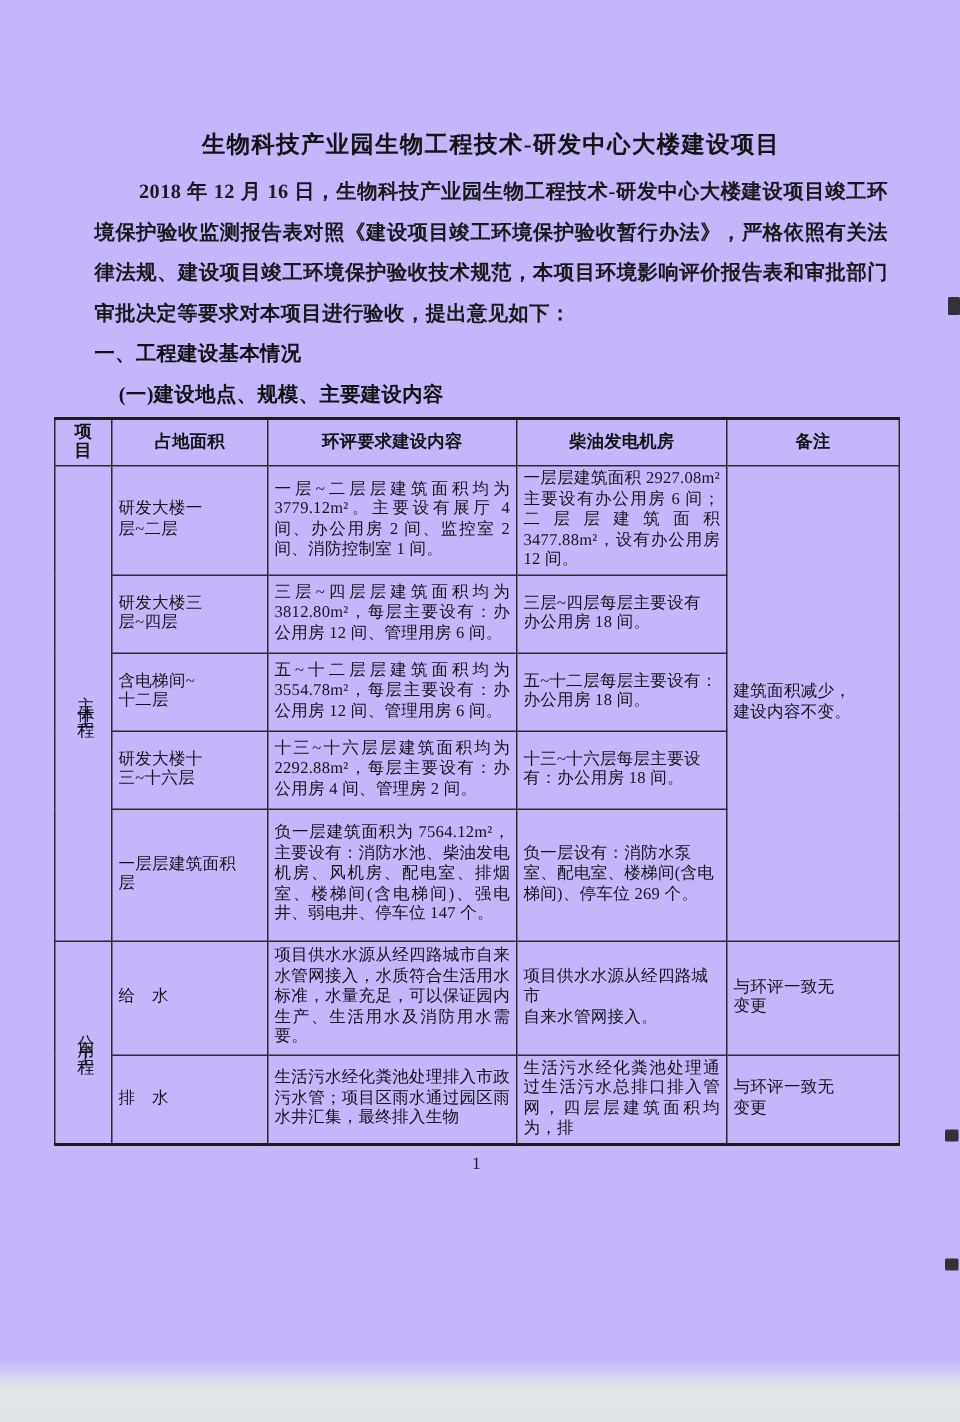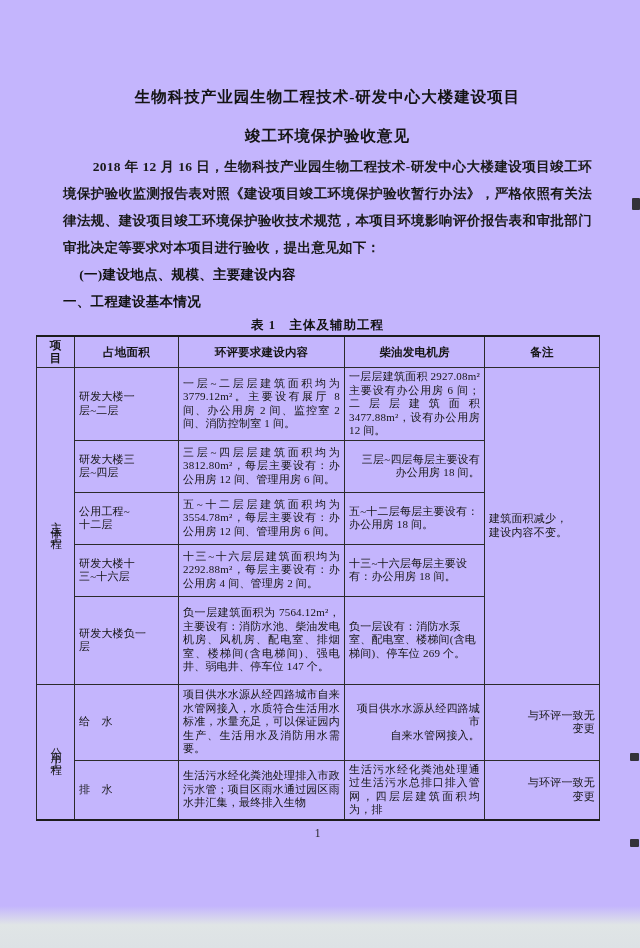--- a/index.html
+++ b/index.html
@@ -36,21 +36,21 @@
     white-space:pre-line;overflow:hidden;
   }
   table.t th{font-weight:bold;font-size:11.5px;text-align:center;line-height:13px;}
   td.c-cat{text-align:center;padding:0;}
   .vert{
     display:inline-block;writing-mode:vertical-lr;text-orientation:upright;
     letter-spacing:6px;font-size:11.5px;
   }
   td.c-name{}
   td.jl{text-align:justify;text-justify:inter-character;}
-  td.ct{text-align:right;}
+  td.ct{text-align:left;}
   td.lf{text-align:left;}
   .pagenum{
     width:563px;margin-left:-27px;text-align:center;
     font-size:11.5px;line-height:14px;margin-top:5px;color:#222;
   }
   .bottom-strip{
     position:absolute;left:0;bottom:0;width:640px;height:42px;
     background:linear-gradient(180deg, rgba(223,228,229,0) 0%, #e0e5e6 45%, #dde2e5 100%);
   }
   .edge-mark{position:absolute;background:#232323;opacity:.9;border-radius:1px;}
@@ -58,29 +58,27 @@
   .em2{left:630px;top:753px;width:9px;height:8px;}
   .em3{left:630px;top:839px;width:9px;height:8px;}
 </style>
 </head>
 <body>
 
 <div class="sheet">
   <div class="doc">
 
     <h1 class="t1">生物科技产业园生物工程技术-研发中心大楼建设项目</h1>
-    <h1 class="t2">竣工环境保护验收意见</h1>
 
     <p class="body ind first">2018 年 12 月 16 日，生物科技产业园生物工程技术-研发中心大楼建设项目竣工环境保护验收监测报告表对照《建设项目竣工环境保护验收暂行办法》，严格依照有关法律法规、建设项目竣工环境保护验收技术规范，本项目环境影响评价报告表和审批部门审批决定等要求对本项目进行验收，提出意见如下：</p>
 
+    <p class="body bold">一、工程建设基本情况</p>
     <p class="body bold sub">(一)建设地点、规模、主要建设内容</p>
-    <p class="body bold">一、工程建设基本情况</p>
 
 
-    <div class="caption">表 1　主体及辅助工程</div>
 
     <table class="t">
       <colgroup>
         <col style="width:38px">
           <col style="width:104px">
           <col style="width:166px">
           <col style="width:140px">
           <col style="width:115px">
       </colgroup>
       <tbody>
@@ -89,48 +87,48 @@
 目</th>
         <th>占地面积</th>
         <th>环评要求建设内容</th>
         <th>柴油发电机房</th>
         <th>备注</th>
       </tr>
       <tr style="height:72px">
         <td class="c-cat" rowspan="5"><span class="vert">主体工程</span></td>
         <td class="c-name">研发大楼一
 层~二层</td>
-        <td class="jl">一层~二层层建筑面积均为 3779.12m²。主要设有展厅 8 间、办公用房 2 间、监控室 2 间、消防控制室 1 间。</td>
+        <td class="jl">一层~二层层建筑面积均为 3779.12m²。主要设有展厅 4 间、办公用房 2 间、监控室 2 间、消防控制室 1 间。</td>
         <td class="jl">一层层建筑面积 2927.08m² 主要设有办公用房 6 间；二层层建筑面积 3477.88m²，设有办公用房 12 间。</td>
         <td class="lf" rowspan="5">建筑面积减少，
 建设内容不变。</td>
       </tr>
       <tr style="height:52px">
         <td class="c-name">研发大楼三
 层~四层</td>
         <td class="jl">三层~四层层建筑面积均为 3812.80m²，每层主要设有：办公用房 12 间、管理用房 6 间。</td>
         <td class="ct">三层~四层每层主要设有
 办公用房 18 间。</td>
       </tr>
       <tr style="height:52px">
-        <td class="c-name">公用工程~
+        <td class="c-name">含电梯间~
 十二层</td>
         <td class="jl">五~十二层层建筑面积均为 3554.78m²，每层主要设有：办公用房 12 间、管理用房 6 间。</td>
         <td class="lf">五~十二层每层主要设有：
 办公用房 18 间。</td>
       </tr>
       <tr style="height:52px">
         <td class="c-name">研发大楼十
 三~十六层</td>
         <td class="jl">十三~十六层层建筑面积均为 2292.88m²，每层主要设有：办公用房 4 间、管理房 2 间。</td>
         <td class="lf">十三~十六层每层主要设
 有：办公用房 18 间。</td>
       </tr>
       <tr style="height:88px">
-        <td class="c-name">研发大楼负一
+        <td class="c-name">一层层建筑面积
 层</td>
         <td class="jl">负一层建筑面积为 7564.12m²，主要设有：消防水池、柴油发电机房、风机房、配电室、排烟室、楼梯间(含电梯间)、强电井、弱电井、停车位 147 个。</td>
         <td class="lf">负一层设有：消防水泵室、配电室、楼梯间(含电梯间)、停车位 269 个。</td>
       </tr>
       <tr style="height:76px">
         <td class="c-cat" rowspan="2"><span class="vert">公用工程</span></td>
         <td class="c-name">给　水</td>
         <td class="jl">项目供水水源从经四路城市自来水管网接入，水质符合生活用水标准，水量充足，可以保证园内生产、生活用水及消防用水需要。</td>
         <td class="ct">项目供水水源从经四路城市
 自来水管网接入。</td>

